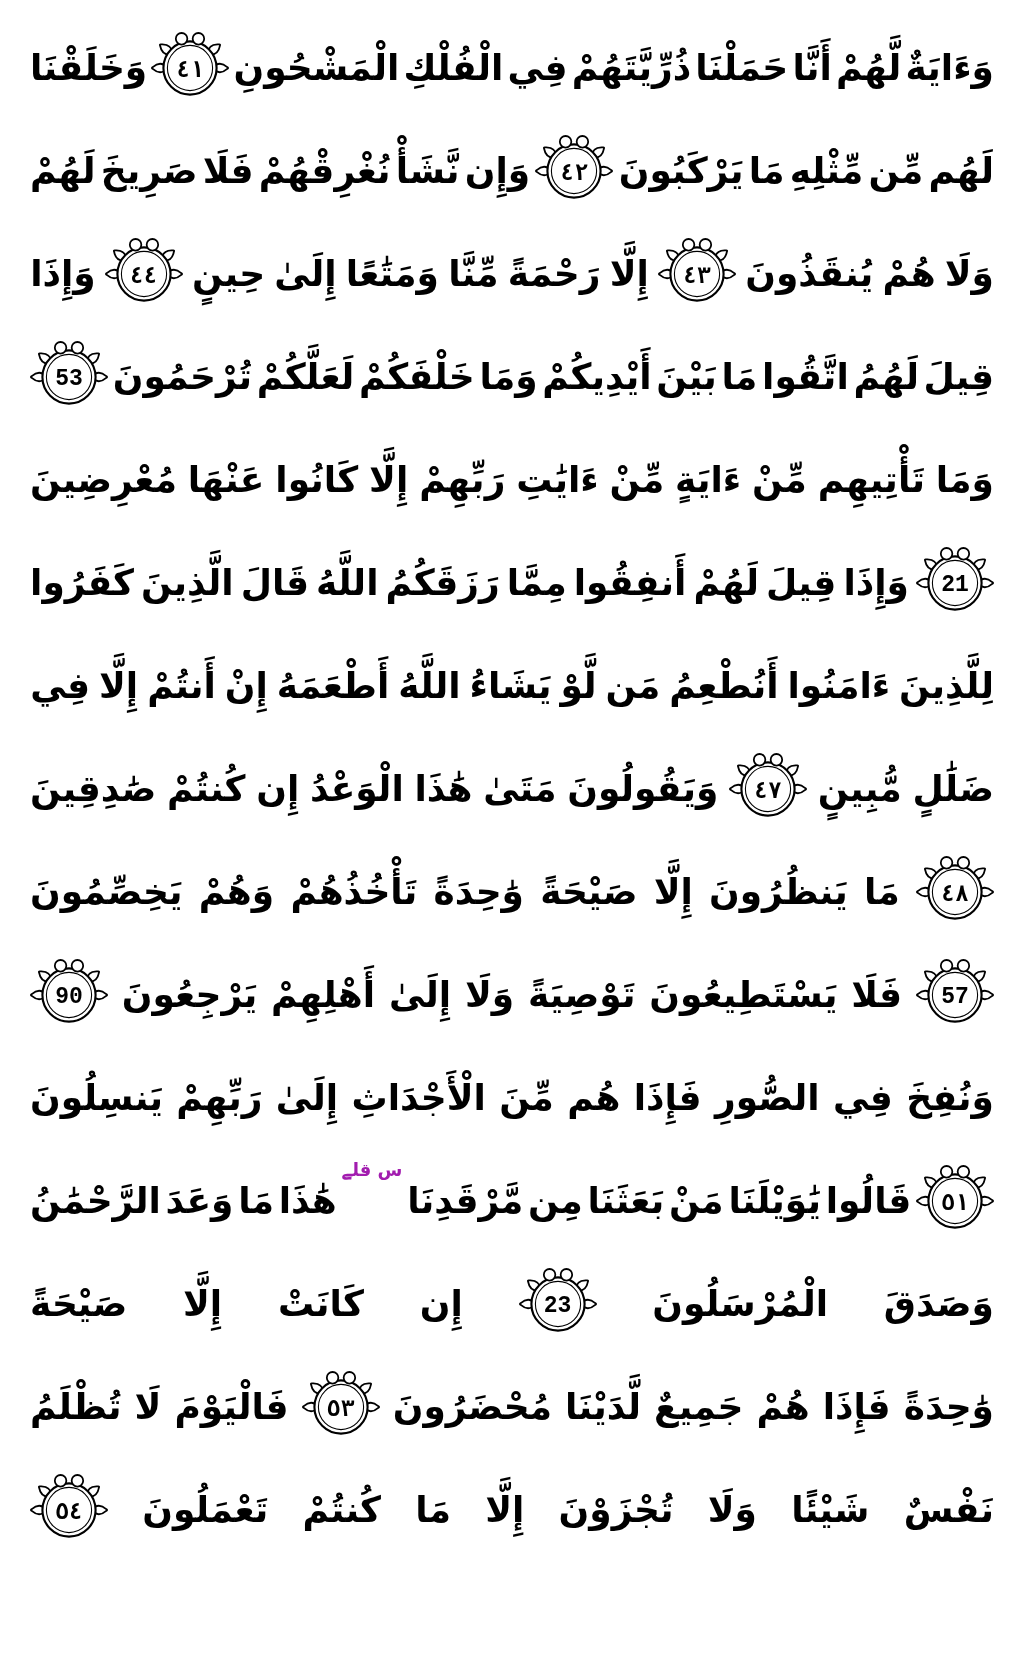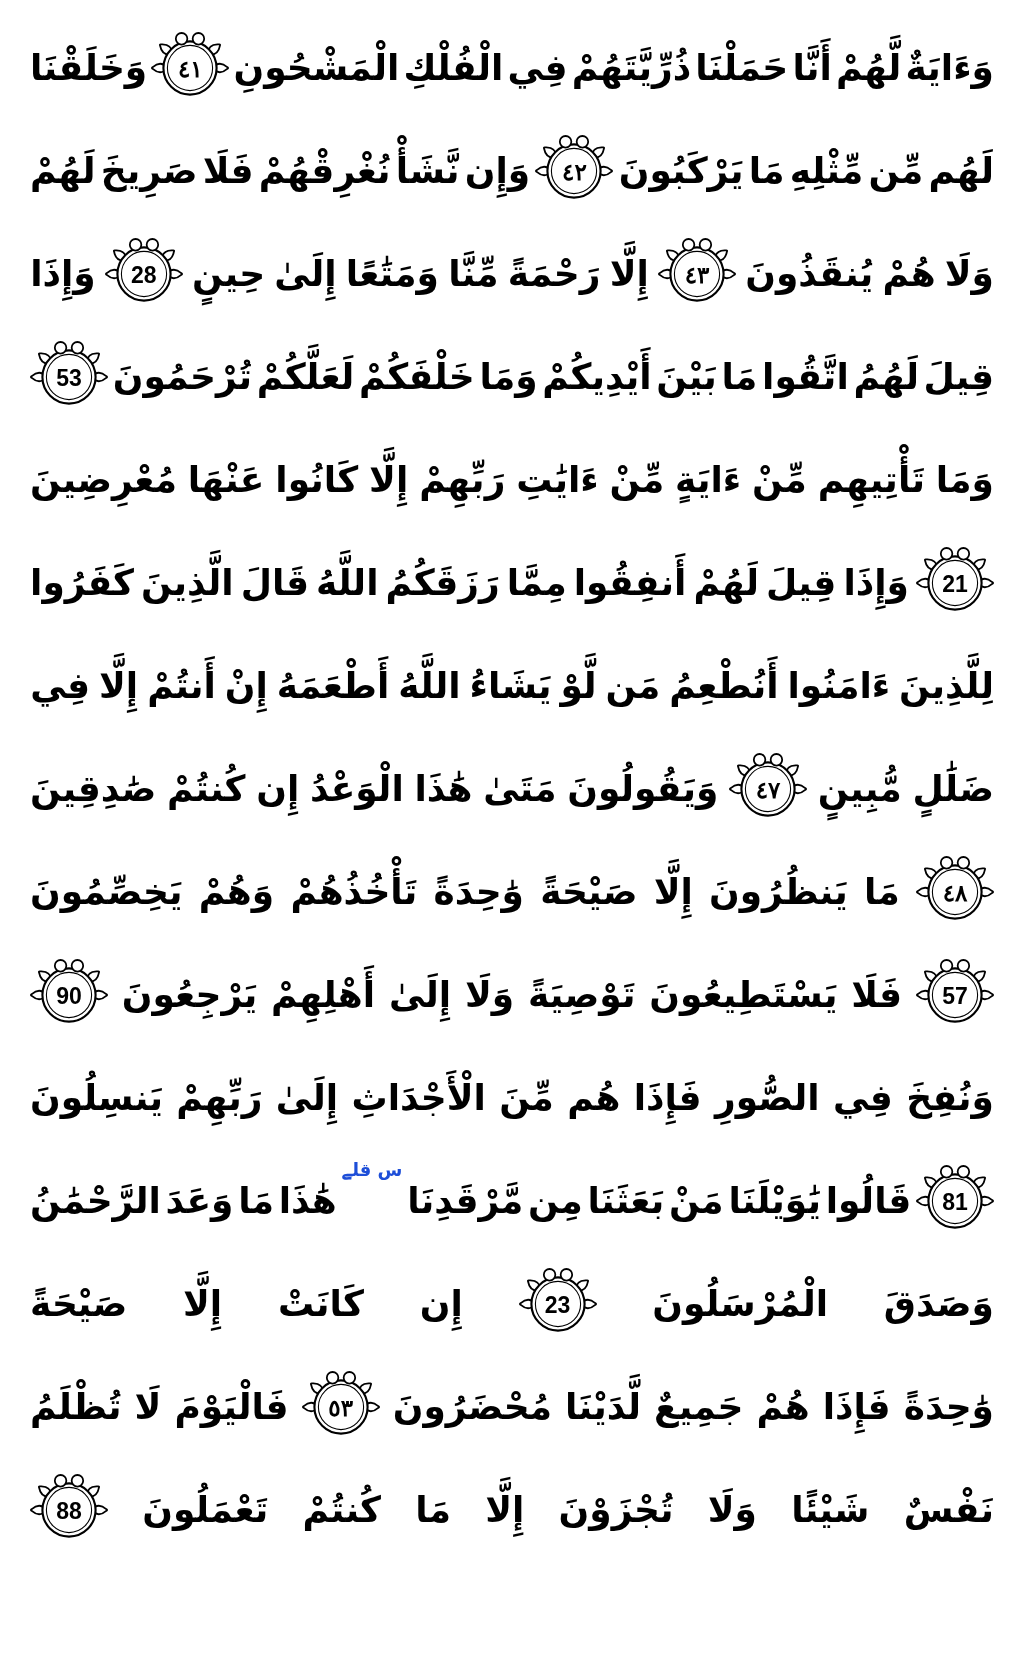--- a/index.html
+++ b/index.html
@@ -16,26 +16,26 @@
   
   .word{
     font-family:"DejaVu Sans",sans-serif;font-weight:700;font-size:36px;
     color:#000;white-space:nowrap;line-height:1;
   }
   .verse-marker{position:relative;width:78px;height:78px;flex:0 0 auto;}
   .verse-marker svg{position:absolute;left:0;top:0;width:100%;height:100%;}
   .vm-num{
     position:absolute;left:0;top:0;right:0;bottom:0;
     display:flex;align-items:center;justify-content:center;
-    font-family:Liberation Sans, sans-serif;font-weight:700;font-size:23px;
+    font-family:Liberation Mono, monospace;font-weight:700;font-size:23px;
     padding-top:4px;color:#000;
   }
   .pause-mark{
     font-family:"DejaVu Sans",sans-serif;font-weight:700;font-size:18px;
-    color:#1d4ed8;align-self:flex-start;margin-top:10px;white-space:nowrap;
+    color:#a21caf;align-self:flex-start;margin-top:10px;white-space:nowrap;
     flex:0 0 auto;
   }
 </style>
 </head>
 <body>
 
 <div class="page">
   <div class="text-block">
       <div class="line">
         <span class="word">وَءَايَةٌ</span>
@@ -122,21 +122,21 @@
               <path d="M25 0 Q33 -9 42 -1 Q44 0 42 1 Q33 9 25 0 Z" stroke-width="2"></path>
               <path d="M25 0 Q33 -9 42 -1 Q44 0 42 1 Q33 9 25 0 Z" stroke-width="2" transform="rotate(180)"></path>
               <path d="M25 0 Q33 -9 42 -1 Q44 0 42 1 Q33 9 25 0 Z" stroke-width="2" transform="rotate(-38)"></path>
               <path d="M25 0 Q33 -9 42 -1 Q44 0 42 1 Q33 9 25 0 Z" stroke-width="2" transform="rotate(-142)"></path>
               <circle cx="0" cy="0" r="30" stroke-width="2.4"></circle>
               <circle cx="-9.5" cy="-33" r="6.5" stroke-width="2"></circle>
               <circle cx="9.5" cy="-33" r="6.5" stroke-width="2"></circle>
               <circle cx="0" cy="0" r="25.5" fill="none" stroke-width="1.2"></circle>
             </g>
           </svg>
-          <span class="vm-num">28</span>
+          <span class="vm-num">٤٤</span>
         </span>
         <span class="word">وَإِذَا</span>
       </div>
       <div class="line">
         <span class="word">قِيلَ</span>
         <span class="word">لَهُمُ</span>
         <span class="word">اتَّقُوا</span>
         <span class="word">مَا</span>
         <span class="word">بَيْنَ</span>
         <span class="word">أَيْدِيكُمْ</span>
@@ -323,21 +323,21 @@
               <path d="M25 0 Q33 -9 42 -1 Q44 0 42 1 Q33 9 25 0 Z" stroke-width="2"></path>
               <path d="M25 0 Q33 -9 42 -1 Q44 0 42 1 Q33 9 25 0 Z" stroke-width="2" transform="rotate(180)"></path>
               <path d="M25 0 Q33 -9 42 -1 Q44 0 42 1 Q33 9 25 0 Z" stroke-width="2" transform="rotate(-38)"></path>
               <path d="M25 0 Q33 -9 42 -1 Q44 0 42 1 Q33 9 25 0 Z" stroke-width="2" transform="rotate(-142)"></path>
               <circle cx="0" cy="0" r="30" stroke-width="2.4"></circle>
               <circle cx="-9.5" cy="-33" r="6.5" stroke-width="2"></circle>
               <circle cx="9.5" cy="-33" r="6.5" stroke-width="2"></circle>
               <circle cx="0" cy="0" r="25.5" fill="none" stroke-width="1.2"></circle>
             </g>
           </svg>
-          <span class="vm-num">81</span>
+          <span class="vm-num">٥١</span>
         </span>
         <span class="word">قَالُوا</span>
         <span class="word">يَٰوَيْلَنَا</span>
         <span class="word">مَنْ</span>
         <span class="word">بَعَثَنَا</span>
         <span class="word">مِن</span>
         <span class="word">مَّرْقَدِنَا</span>
         <span class="pause-mark">س قلے</span>
         <span class="word">هَٰذَا</span>
         <span class="word">مَا</span>
@@ -408,17 +408,17 @@
               <path d="M25 0 Q33 -9 42 -1 Q44 0 42 1 Q33 9 25 0 Z" stroke-width="2"></path>
               <path d="M25 0 Q33 -9 42 -1 Q44 0 42 1 Q33 9 25 0 Z" stroke-width="2" transform="rotate(180)"></path>
               <path d="M25 0 Q33 -9 42 -1 Q44 0 42 1 Q33 9 25 0 Z" stroke-width="2" transform="rotate(-38)"></path>
               <path d="M25 0 Q33 -9 42 -1 Q44 0 42 1 Q33 9 25 0 Z" stroke-width="2" transform="rotate(-142)"></path>
               <circle cx="0" cy="0" r="30" stroke-width="2.4"></circle>
               <circle cx="-9.5" cy="-33" r="6.5" stroke-width="2"></circle>
               <circle cx="9.5" cy="-33" r="6.5" stroke-width="2"></circle>
               <circle cx="0" cy="0" r="25.5" fill="none" stroke-width="1.2"></circle>
             </g>
           </svg>
-          <span class="vm-num">88</span>
+          <span class="vm-num">٥٤</span>
         </span>
       </div>
     </div>
 </div>
 
 </body></html>

